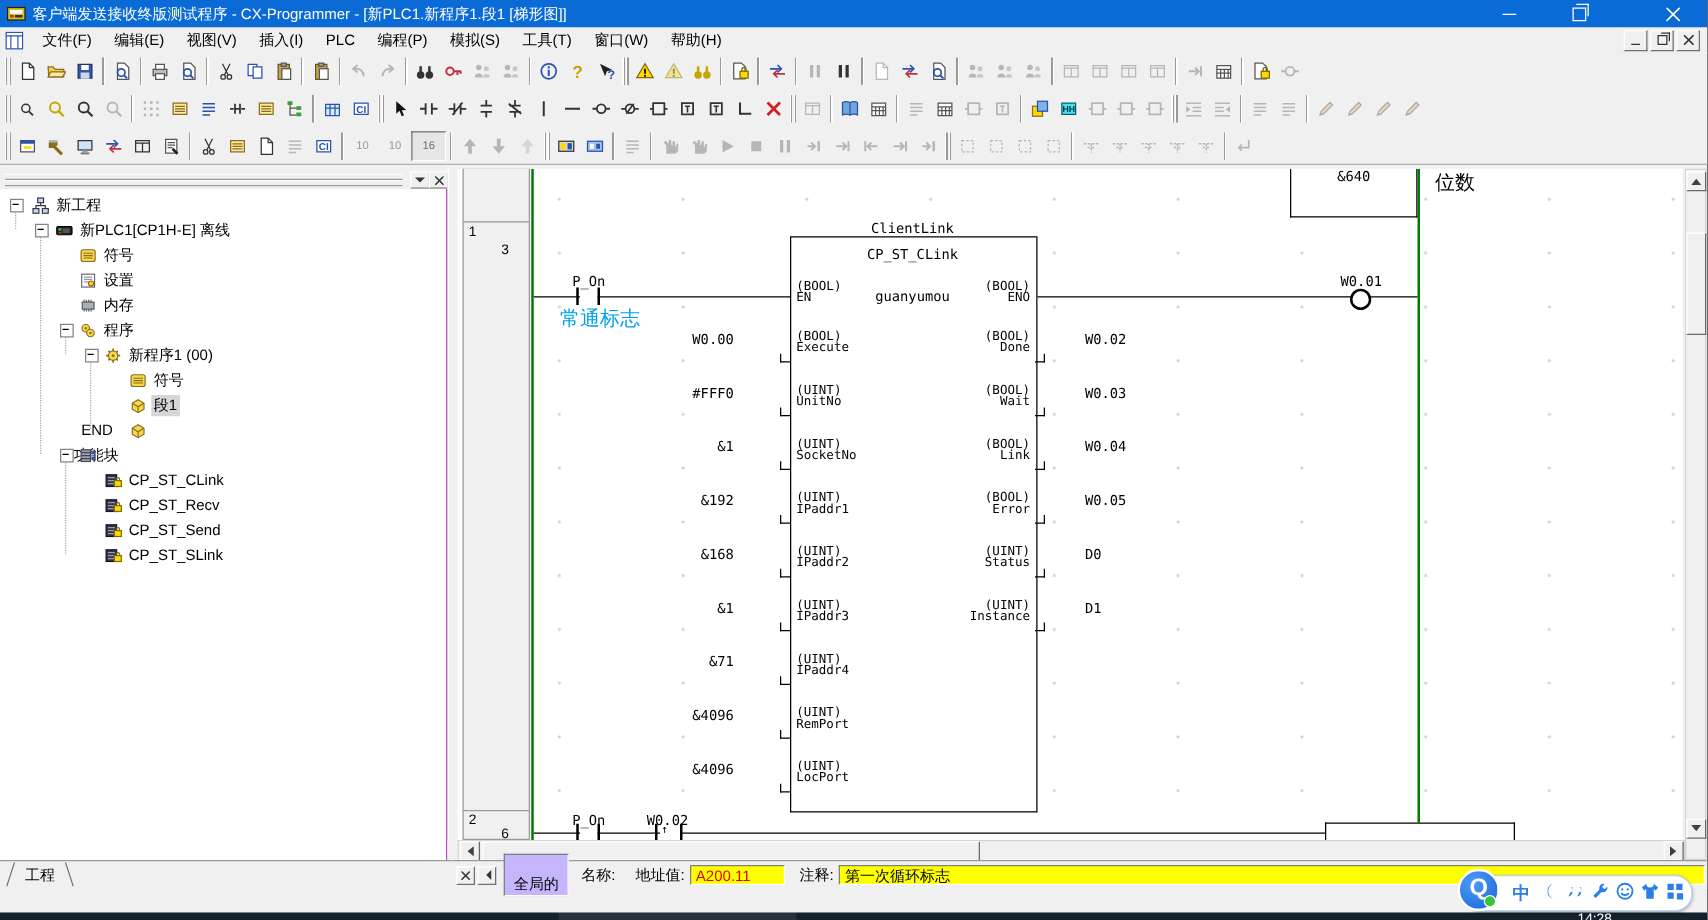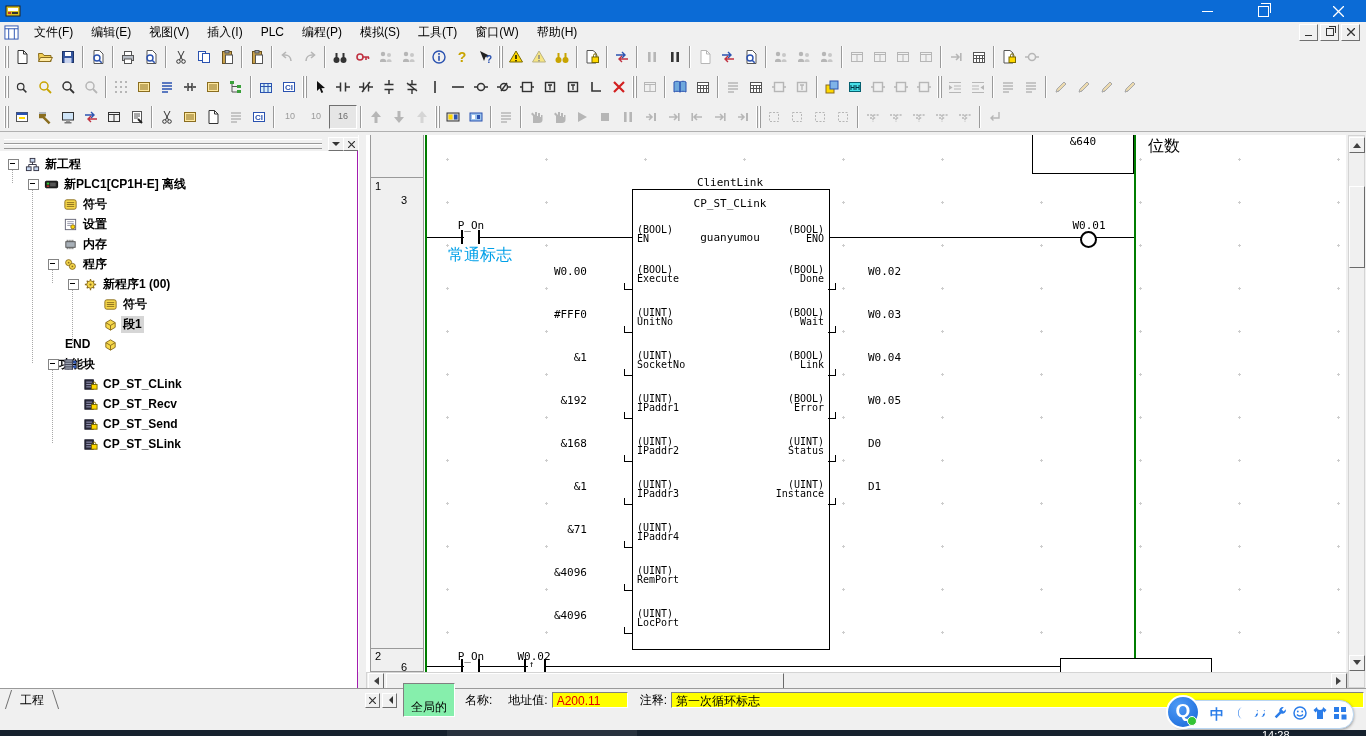--- a/index.html
+++ b/index.html
@@ -21,21 +21,21 @@
   .tbw{width:26px;flex-basis:26px;flex-direction:column;font-size:9px;color:#9a9a9a;line-height:9px;}
   .ic{width:16px;height:16px;}
   .grip{width:8px;height:22px;flex:0 0 8px;background:linear-gradient(90deg,transparent 2px,#fff 2px 3px,#9a9a9a 3px 4px,transparent 4px 5px,#fff 5px 6px,#9a9a9a 6px 7px,transparent 7px);}
   .sep{width:7px;height:22px;flex:0 0 7px;background:linear-gradient(90deg,transparent 3px,#9a9a9a 3px 4px,#fff 4px 5px,transparent 5px);}
   .c-gray{color:#b6b6b6;}.c-blk{color:#333;}.c-blue{color:#2a52b0;}.c-red{color:#c03040;}.c-yel{color:#c8a400;}.c-dim{opacity:.45;}
   .boxed16{border:1px solid;border-color:#707070 #fff #fff #707070;background:#e6e6e6;color:#6e6e6e;}
   
   #treedock{left:0;top:135px;width:358px;height:16px;background:#f0f0f0;border-bottom:1px solid #d0d0d0;}
   .dockline{position:absolute;left:4px;width:318px;height:3px;border-top:1px solid #fff;border-bottom:1px solid #9a9a9a;}
   .dockbtn{position:absolute;top:2px;width:14px;height:12px;background:#f0f0f0;border:1px solid;border-color:#fff #707070 #707070 #fff;display:flex;align-items:center;justify-content:center;}
-  #tree{left:0;top:151px;width:357px;height:537px;background:#fff;border-right:6px solid #a21caf;overflow:hidden;font-weight:bold;}
+  #tree{left:0;top:151px;width:357px;height:537px;background:#fff;border-right:6px solid #a21caf;overflow:hidden;}
   .trow{position:absolute;height:18px;display:flex;align-items:center;}
   .tlabel{font-size:12px;white-space:nowrap;padding:0 2px;}
   .tsel{background:#d6d6d6;}
   .ti{position:absolute;width:15px;height:15px;}
   .exp{position:absolute;width:9px;height:9px;background:#fff;border:1px solid #848484;}
   .exp::after{content:"";position:absolute;left:1px;top:3px;width:5px;height:1px;background:#000;}
   .spine{position:absolute;width:1px;border-left:1px dotted #a8a8a8;}
   
   #ladder{left:366px;top:135px;width:980px;height:537px;background:#fff;overflow:hidden;
     background-image:radial-gradient(circle,#cdcdcd 1px,transparent 1.4px);background-size:99px 43px;background-position:32px 46px;}
@@ -51,21 +51,21 @@
   .sb{position:absolute;background:#f0f0f0;border:1px solid #d4d4d4;box-sizing:border-box;}
   .sbtn{position:absolute;width:16px;height:16px;background:#f0f0f0;border:1px solid;border-color:#fff #6a6a6a #6a6a6a #fff;display:flex;align-items:center;justify-content:center;box-sizing:border-box;}
   .thumb{position:absolute;background:#f0f0f0;border:1px solid;border-color:#fff #6a6a6a #6a6a6a #fff;box-sizing:border-box;}
   .tri{width:0;height:0;border:4px solid transparent;}
   
   #tabrow{left:0;top:688px;width:362px;height:22px;background:#f0f0f0;border-top:1px solid #9a9a9a;}
   .ptab{position:absolute;left:6px;top:1px;width:52px;height:18px;}
   .ptab .line{position:absolute;top:0;width:1px;height:19px;background:#707070;}
   #symbar{left:362px;top:688px;width:1004px;height:22px;background:#f0f0f0;border-top:1px solid #9a9a9a;display:flex;align-items:center;}
   .yfield{background:#ffff00;border:1px solid;border-color:#808080 #fff #fff #808080;height:16px;line-height:16px;padding:0 4px;font-size:12px;box-sizing:border-box;white-space:nowrap;overflow:hidden;}
-  .pane{border:1px solid;border-color:#808080 #fff #fff #808080;background:#86efac;height:16px;line-height:15px;font-size:12px;box-sizing:border-box;padding:16px 5px;white-space:nowrap;overflow:hidden;}
+  .pane{border:1px solid;border-color:#808080 #fff #fff #808080;background:#c4b5fd;height:16px;line-height:15px;font-size:12px;box-sizing:border-box;padding:16px 5px;white-space:nowrap;overflow:hidden;}
   #statusbar{left:0;top:710px;width:1366px;height:20px;background:#f0f0f0;}
   #taskbar{left:0;top:730px;width:1366px;height:6px;background:#16212e;}
   
   #ime{left:1172px;top:700px;width:180px;height:27px;background:#fff;border:1px solid #b9d6f2;border-radius:14px;box-shadow:0 1px 3px rgba(0,0,0,.35);}
   #imeq{left:1166px;top:695px;width:34px;height:34px;border-radius:50%;background:radial-gradient(circle at 35% 30%,#4f9bf5,#1565d8);border:2px solid #fff;box-sizing:border-box;color:#fff;font-weight:bold;font-size:19px;display:flex;align-items:center;justify-content:center;}
   #imeq .gdot{position:absolute;right:1px;bottom:1px;width:8px;height:8px;border-radius:50%;background:#35c435;border:1px solid #fff;}
   .imeic{position:absolute;top:705px;width:16px;height:16px;color:#2b7de9;}
 </style>
 </head>
 <body>
@@ -390,20 +390,21 @@
 
 <div id="screen">
 
   <div class="abs" id="titlebar">
     <svg class="abs" style="left:5px;top:3px;width:16px;height:16px" viewBox="0 0 16 16">
         <rect x="1" y="3" width="14" height="10" fill="#d8c020" stroke="#222"></rect>
         <rect x="3" y="5" width="10" height="3" fill="#fff"></rect>
         <rect x="3" y="9" width="3" height="2" fill="#c03030"></rect>
         <rect x="7" y="9" width="6" height="2" fill="#333"></rect>
       </svg>
+    <span class="ttext" style="margin-left:26px">客户端发送接收终版测试程序 - CX-Programmer - [新PLC1.新程序1.段1 [梯形图]]</span>
     <div class="wbtn" style="left:1184px">
         <div style="width:11px;height:1px;background:#fff"></div>
       </div>
     <div class="wbtn" style="left:1240px">
         <div style="position:relative;width:9px;height:9px;border:1px solid #fff">
           <div style="position:absolute;left:2px;top:-4px;width:9px;height:9px;border:1px solid #fff;border-bottom:none;border-left:none"></div>
         </div>
       </div>
     <div class="wbtn" style="left:1310px;width:56px">
         <svg width="11" height="11" viewBox="0 0 10 10">

